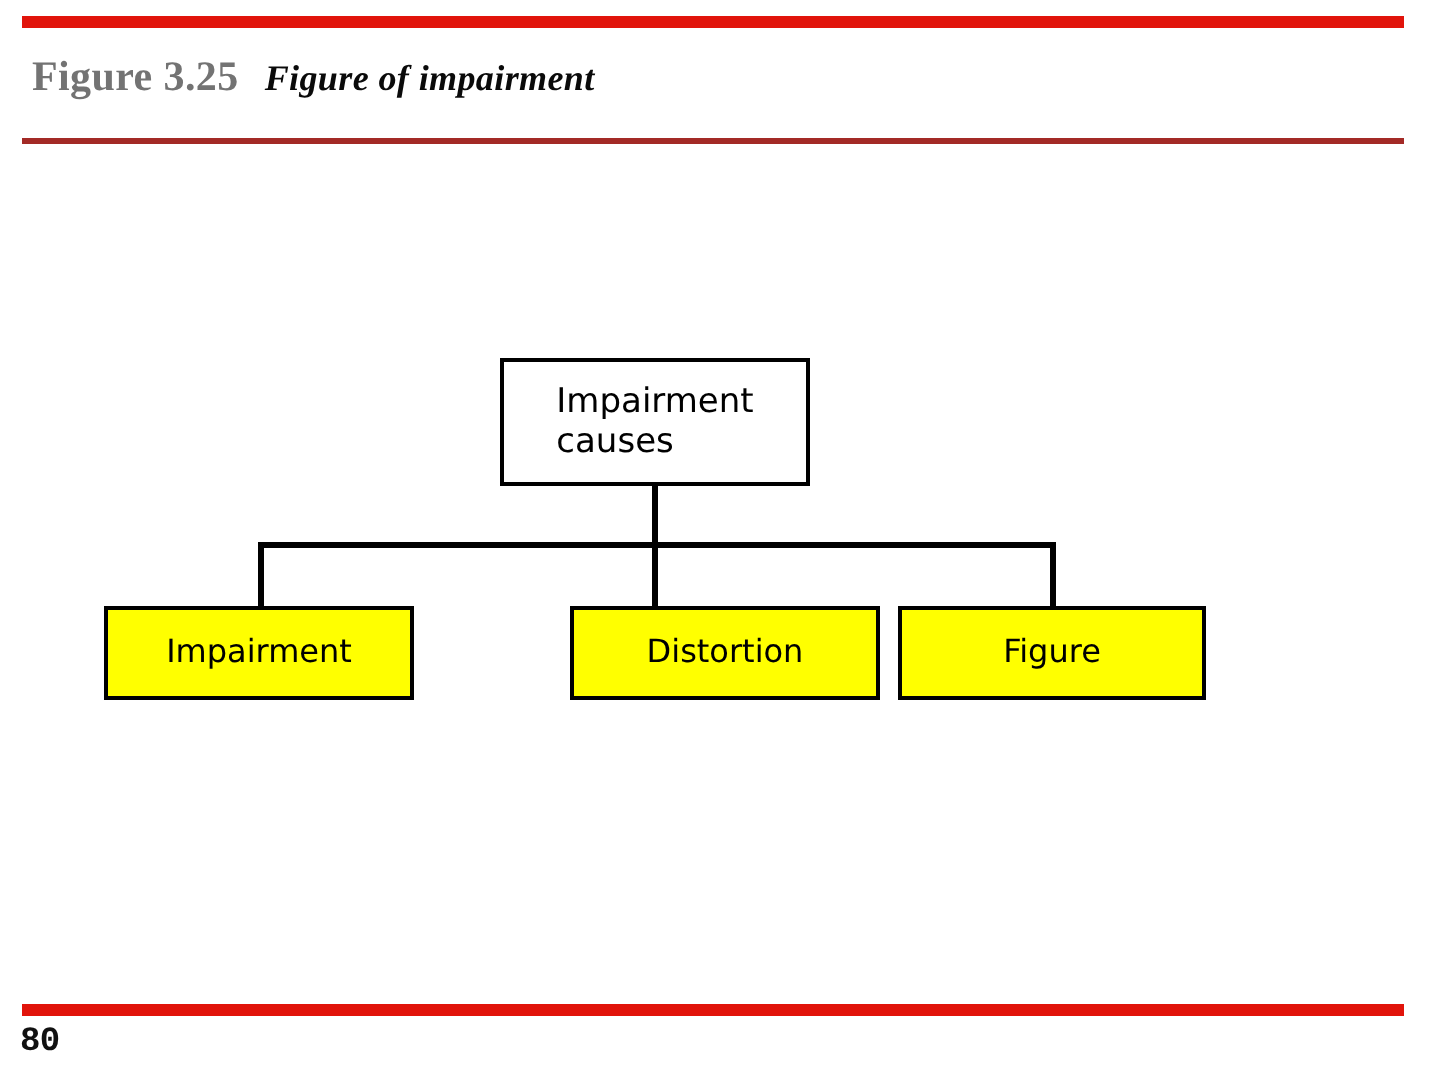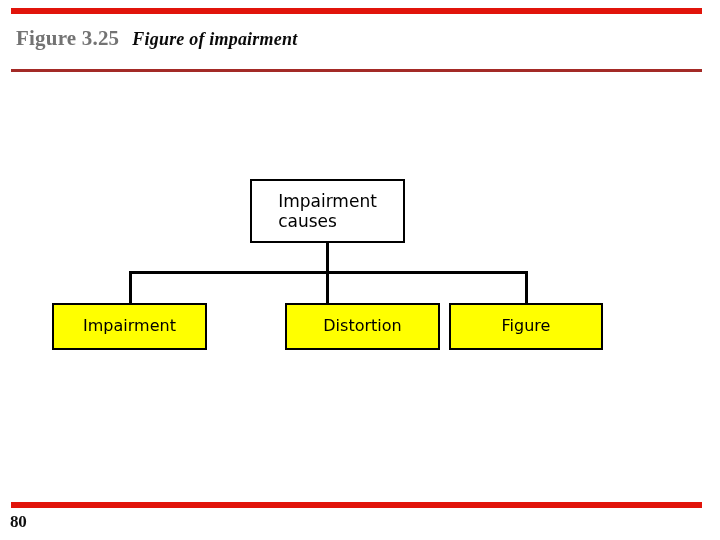--- a/index.html
+++ b/index.html
@@ -73,21 +73,21 @@
     color: #0a0a0a;
     margin-left: 13px;
     letter-spacing: 0.2px;
   }
 
   
   .page-number {
     position: absolute;
     left: 10px;
     top: 512px;
-    font-family: Liberation Serif, serif;
+    font-family: Liberation Mono, monospace;
     font-weight: bold;
     font-size: 17px;
     color: #111111;
     letter-spacing: -0.3px;
   }
 
   
   .diagram {
     position: absolute;
     left: 0;

